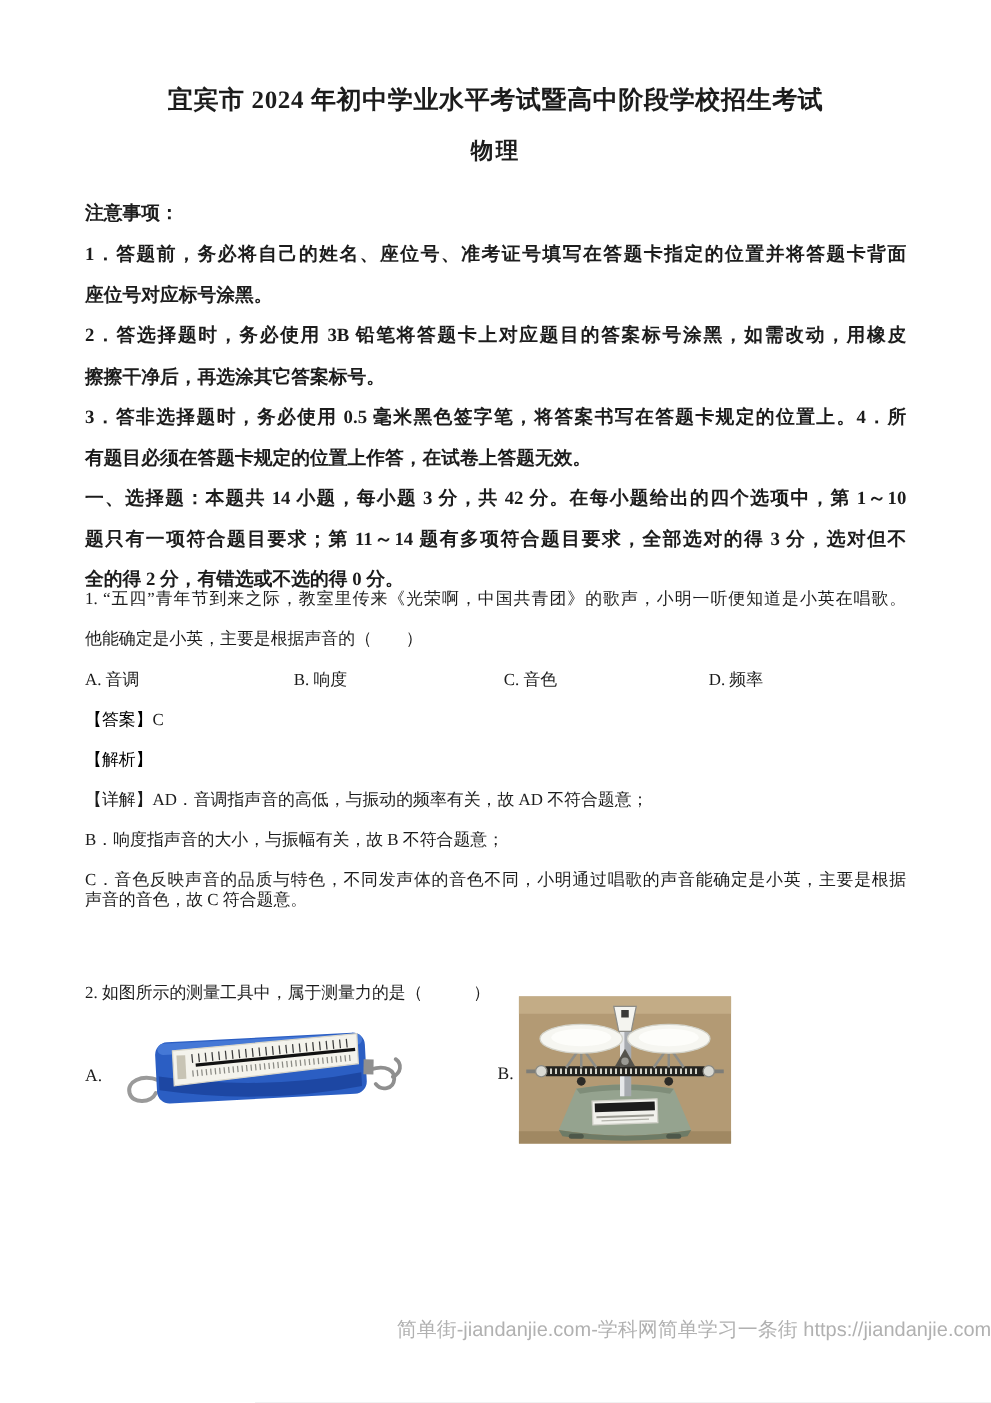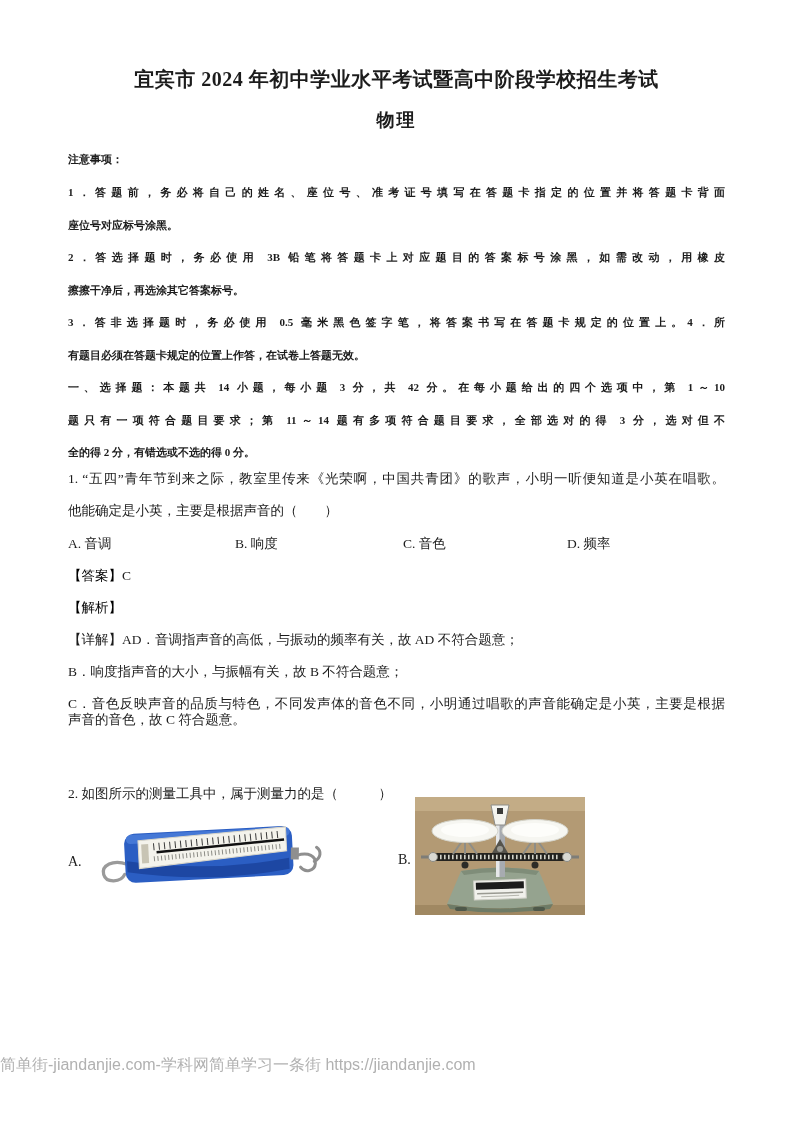--- a/index.html
+++ b/index.html
@@ -17,33 +17,33 @@
     text-align:center;font-size:20px;font-weight:700;letter-spacing:.5px;
   }
   .doc-subject{
     position:absolute;left:0;top:108px;width:793px;height:26px;
     text-align:center;font-size:18px;font-weight:700;letter-spacing:2px;
   }
   .ln{
     position:absolute;left:68px;width:657px;height:33px;line-height:33px;
     font-size:13.5px;white-space:nowrap;
   }
-  .b{font-weight:700;font-size:11px;}
+  .b{font-weight:700;font-size:15px;margin-top:12px;}
   .jl{white-space:normal;text-align:justify;text-align-last:justify;}
   .accent{color:#000000;}
   .opt{position:absolute;top:0;}
   .optA{left:0;} .optB{left:167px;} .optC{left:335px;} .optD{left:499px;}
   .fig-label{position:absolute;font-size:14px;height:20px;line-height:20px;}
   .figA-label{left:68px;top:852px;}
   .figB-label{left:398px;top:850px;}
   .figA{position:absolute;left:93px;top:818px;width:230px;height:82px;}
   .figB{position:absolute;left:415px;top:797px;width:170px;height:118px;}
   .page-footer{
     position:absolute;left:0;top:1052px;width:793px;height:26px;line-height:26px;
-    text-align:left;font-size:16px;color:#b1b1b1;
+    text-align:right;font-size:16px;color:#b1b1b1;
     font-family:"Liberation Sans","DejaVu Sans",sans-serif;
   }
 </style>
 </head>
 <body>
 
 <div class="page">
 
   <div class="doc-title">宜宾市 2024 年初中学业水平考试暨高中阶段学校招生考试</div>
   <div class="doc-subject">物理</div>

